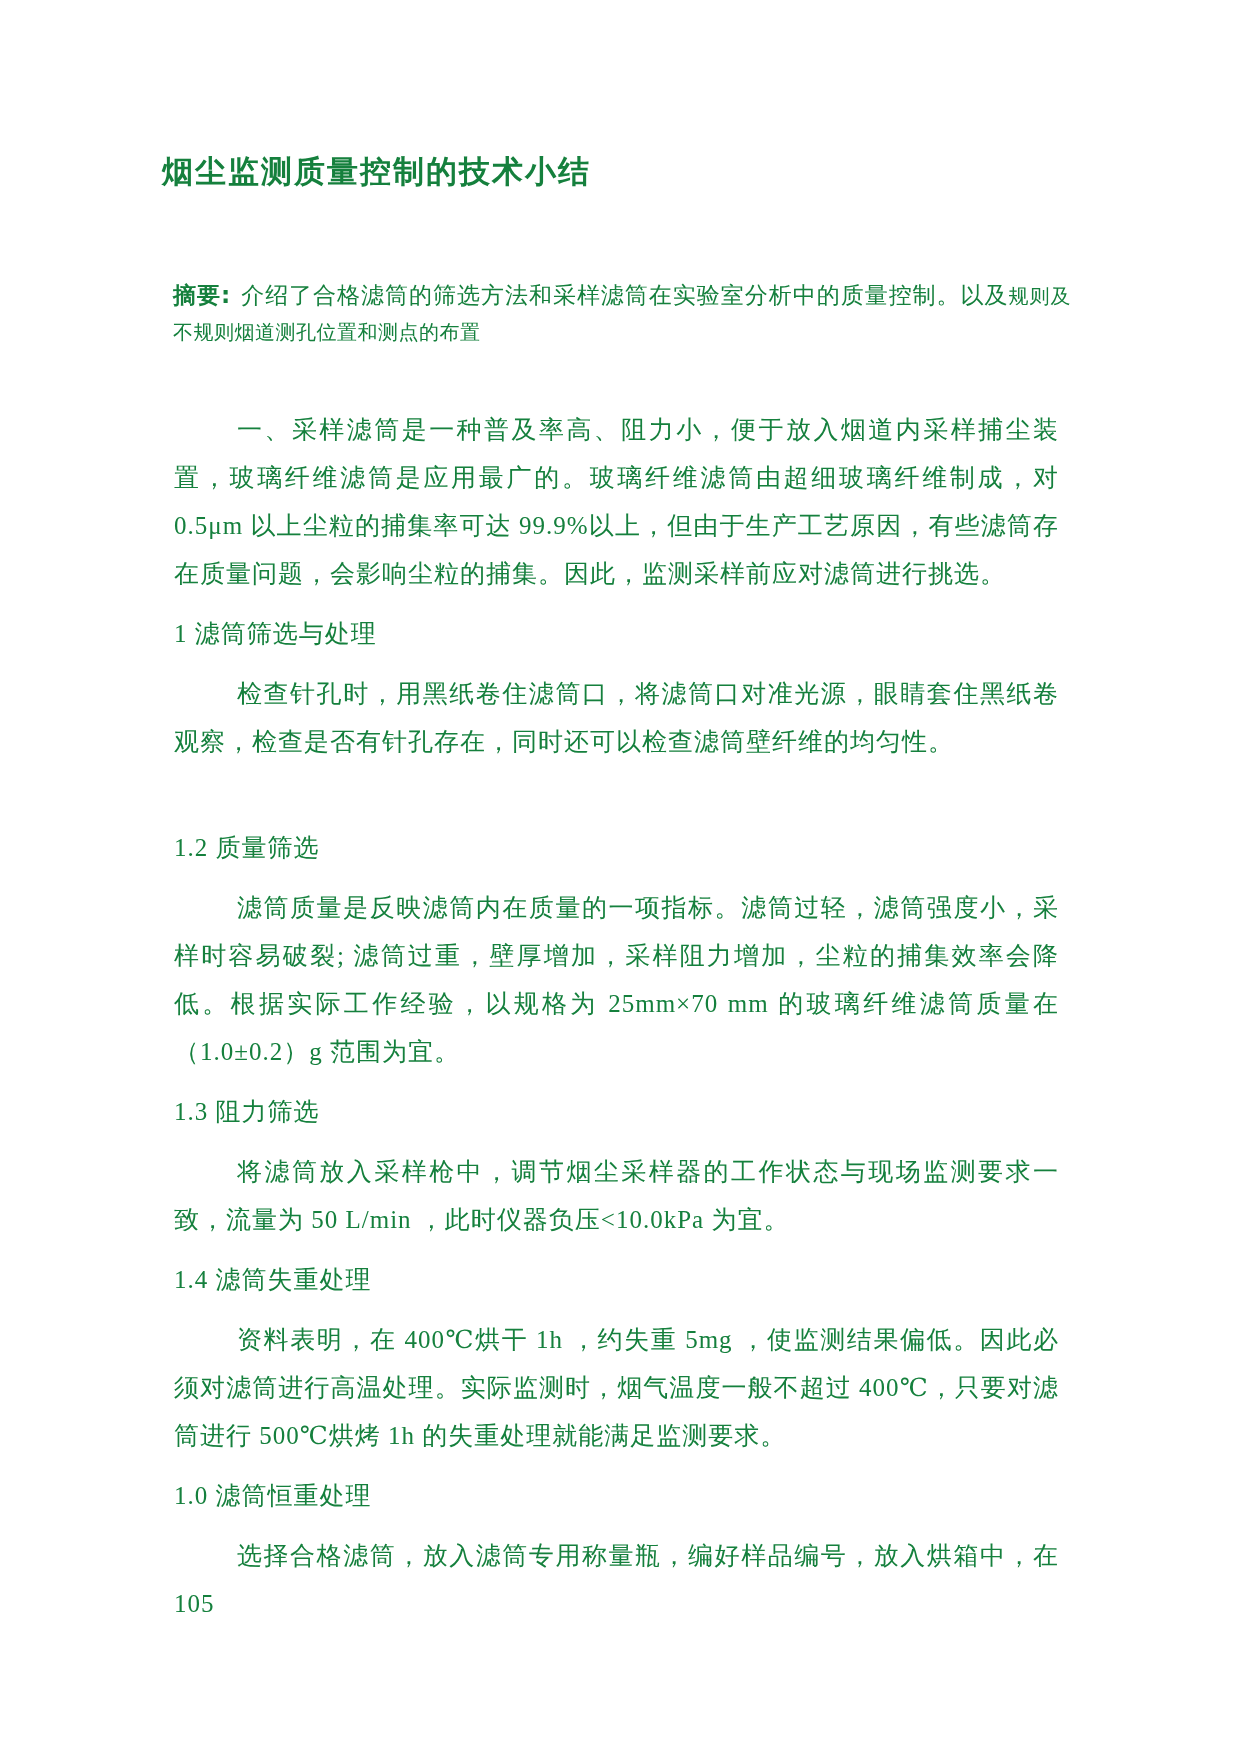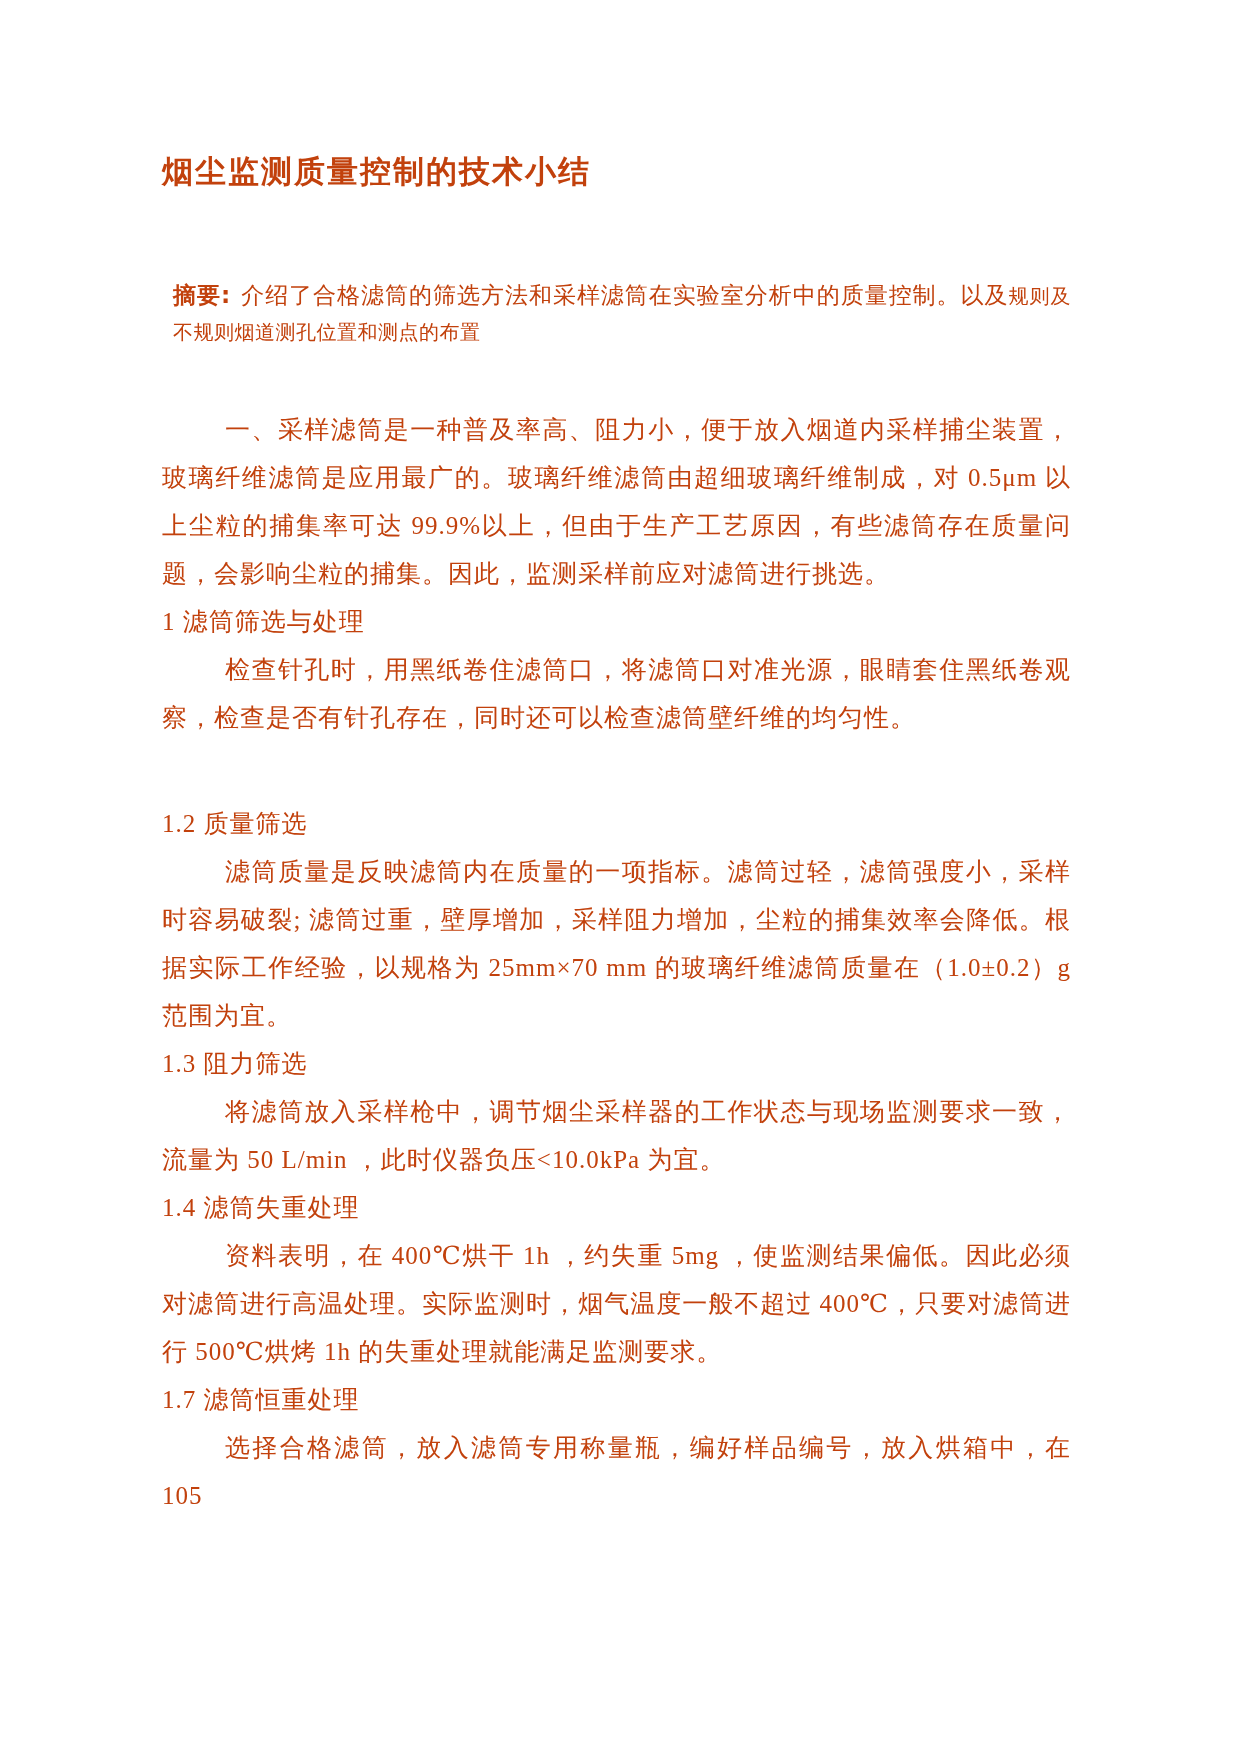--- a/index.html
+++ b/index.html
@@ -8,21 +8,21 @@
     background: #ffffff;
   }
   .page {
     position: relative;
     width: 1154px;
     height: 1754px;
     box-sizing: border-box;
     background: #ffffff;
     overflow: hidden;
     padding: 148px 83px 0 162px;
-    color: #c2410c;
+    color: #15803d;
     font-family: "Liberation Serif", "DejaVu Serif", serif;
   }
   .title {
     margin: 0;
     font-family: "DejaVu Sans", "Liberation Sans", sans-serif;
     font-weight: 700;
     font-size: 31px;
     letter-spacing: 2px;
     line-height: 46px;
   }
@@ -44,21 +44,21 @@
   }
   .label {
     font-family: "DejaVu Sans", "Liberation Sans", sans-serif;
     font-weight: 700;
     margin-right: 10px;
   }
   .doc-body {
     margin-top: 56px;
   }
   .para, .heading {
-    margin: 0;
+    margin: 12px;
     font-size: 25px;
     line-height: 48px;
     letter-spacing: 1px;
     text-align: justify;
   }
   .para {
     text-indent: 63px;
   }
   .heading {
     text-indent: 0;
@@ -80,16 +80,16 @@
   <div class="doc-body" id="doc-body">
       <p class="para">一、采样滤筒是一种普及率高、阻力小，便于放入烟道内采样捕尘装置，玻璃纤维滤筒是应用最广的。玻璃纤维滤筒由超细玻璃纤维制成，对 0.5μm 以上尘粒的捕集率可达 99.9%以上，但由于生产工艺原因，有些滤筒存在质量问题，会影响尘粒的捕集。因此，监测采样前应对滤筒进行挑选。</p>
       <div class="heading">1 滤筒筛选与处理</div>
       <p class="para">检查针孔时，用黑纸卷住滤筒口，将滤筒口对准光源，眼睛套住黑纸卷观察，检查是否有针孔存在，同时还可以检查滤筒壁纤维的均匀性。</p>
       <div class="heading gap-before">1.2 质量筛选</div>
       <p class="para">滤筒质量是反映滤筒内在质量的一项指标。滤筒过轻，滤筒强度小，采样时容易破裂; 滤筒过重，壁厚增加，采样阻力增加，尘粒的捕集效率会降低。根据实际工作经验，以规格为 25mm×70 mm 的玻璃纤维滤筒质量在（1.0±0.2）g 范围为宜。</p>
       <div class="heading">1.3 阻力筛选</div>
       <p class="para">将滤筒放入采样枪中，调节烟尘采样器的工作状态与现场监测要求一致，流量为 50 L/min ，此时仪器负压&lt;10.0kPa 为宜。</p>
       <div class="heading">1.4 滤筒失重处理</div>
       <p class="para">资料表明，在 400℃烘干 1h ，约失重 5mg ，使监测结果偏低。因此必须对滤筒进行高温处理。实际监测时，烟气温度一般不超过 400℃，只要对滤筒进行 500℃烘烤 1h 的失重处理就能满足监测要求。</p>
-      <div class="heading">1.7 滤筒恒重处理</div>
+      <div class="heading">1.0 滤筒恒重处理</div>
       <p class="para">选择合格滤筒，放入滤筒专用称量瓶，编好样品编号，放入烘箱中，在 105</p>
     </div>
 </div>
 
 </body></html>

